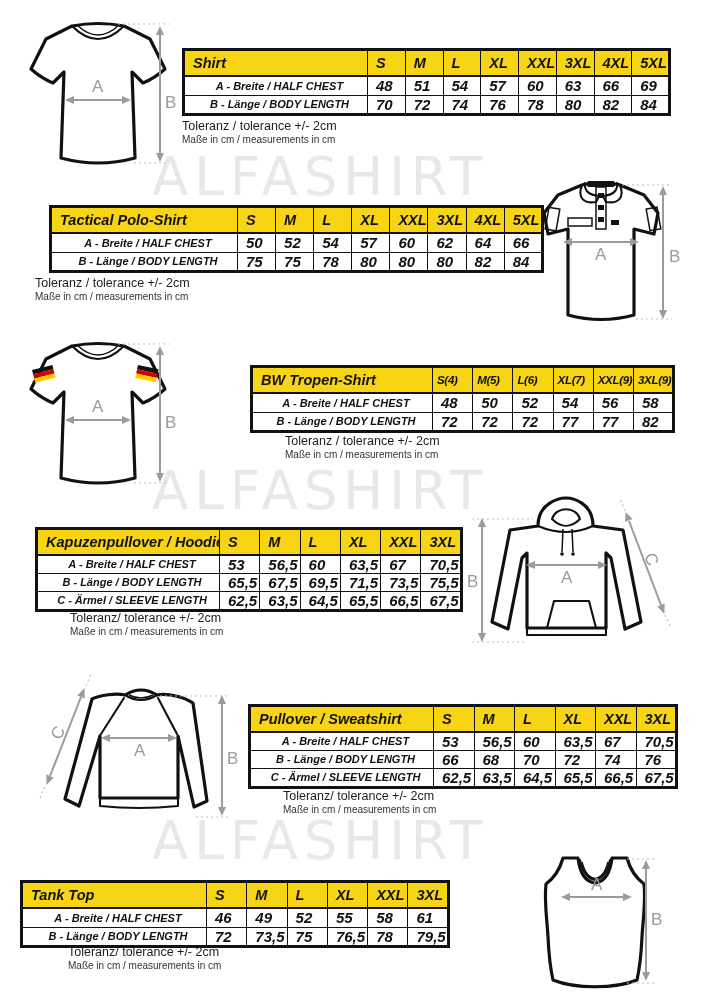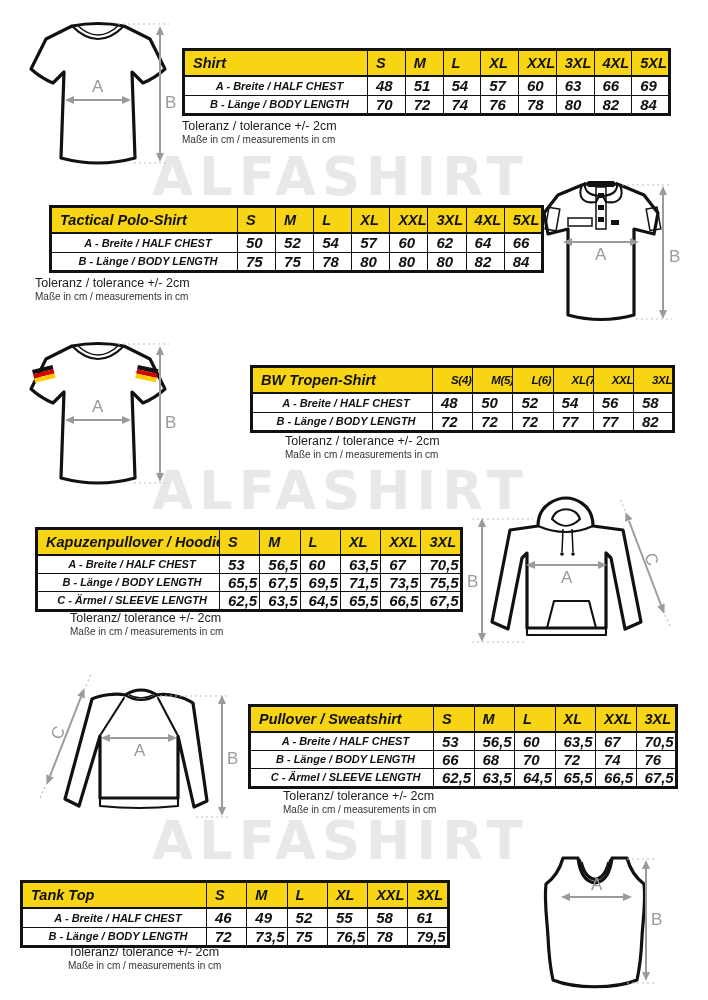--- a/index.html
+++ b/index.html
@@ -1,33 +1,33 @@
 <!DOCTYPE html>
 <html><head>
 <meta charset="utf-8">
 <style>
   html,body{margin:0;padding:0;background:#fff;}
   #page{position:relative;width:708px;height:1000px;background:#ffffff;overflow:hidden;
         font-family:"Liberation Sans",sans-serif;}
   
   .wm{position:absolute;left:152px;z-index:0;font-family:"DejaVu Sans",sans-serif;
-      font-weight:bold;font-size:53px;letter-spacing:6px;color:#e8e8e8;white-space:nowrap;}
+      font-weight:normal;font-size:53px;letter-spacing:6px;color:#e8e8e8;white-space:nowrap;}
   
   table.size-table{position:absolute;z-index:2;border-collapse:collapse;table-layout:fixed;
       background:#fff;border:3px solid #111;font-style:italic;}
   table.size-table th,table.size-table td{border:1.3px solid #111;color:#111;font-weight:bold;
       white-space:nowrap;overflow:hidden;text-align:left;vertical-align:middle;}
   table.size-table thead th{background:#f7d414;font-size:14.5px;padding:2px 0 2px 8px;
       border-bottom:2.2px solid #111;}
   table.size-table thead tr{height:26px;}
   table.size-table tbody tr{height:19.5px;}
   table.rows4 tbody tr{height:18px;}
   table.size-table tbody td{font-size:15px;padding:0 0 0 8px;}
   table.size-table td.rowlabel{font-size:11px;padding-left:7px;text-align:center;}
-  table.t3 thead th.sz{font-size:11.5px;letter-spacing:-0.3px;padding-left:18px;}
+  table.t3 thead th.sz{font-size:11.5px;letter-spacing:-0.3px;padding-left:4px;}
   
   .tol{position:absolute;z-index:2;text-align:left;color:#1c1c1c;}
   .tol .l1{font-size:12.5px;line-height:15px;}
   .tol .l2{font-size:10px;line-height:12px;color:#333;}
   .tol.off{transform:translateX(35px);}
   
   svg.garment{position:absolute;z-index:1;overflow:visible;}
   .gl{stroke:#111;fill:#fff;stroke-width:3.2;stroke-linejoin:round;stroke-linecap:round;}
   .gl2{stroke:#111;fill:none;stroke-width:2.1;stroke-linejoin:round;stroke-linecap:round;}
   .gl1{stroke:#111;fill:none;stroke-width:1.5;}

